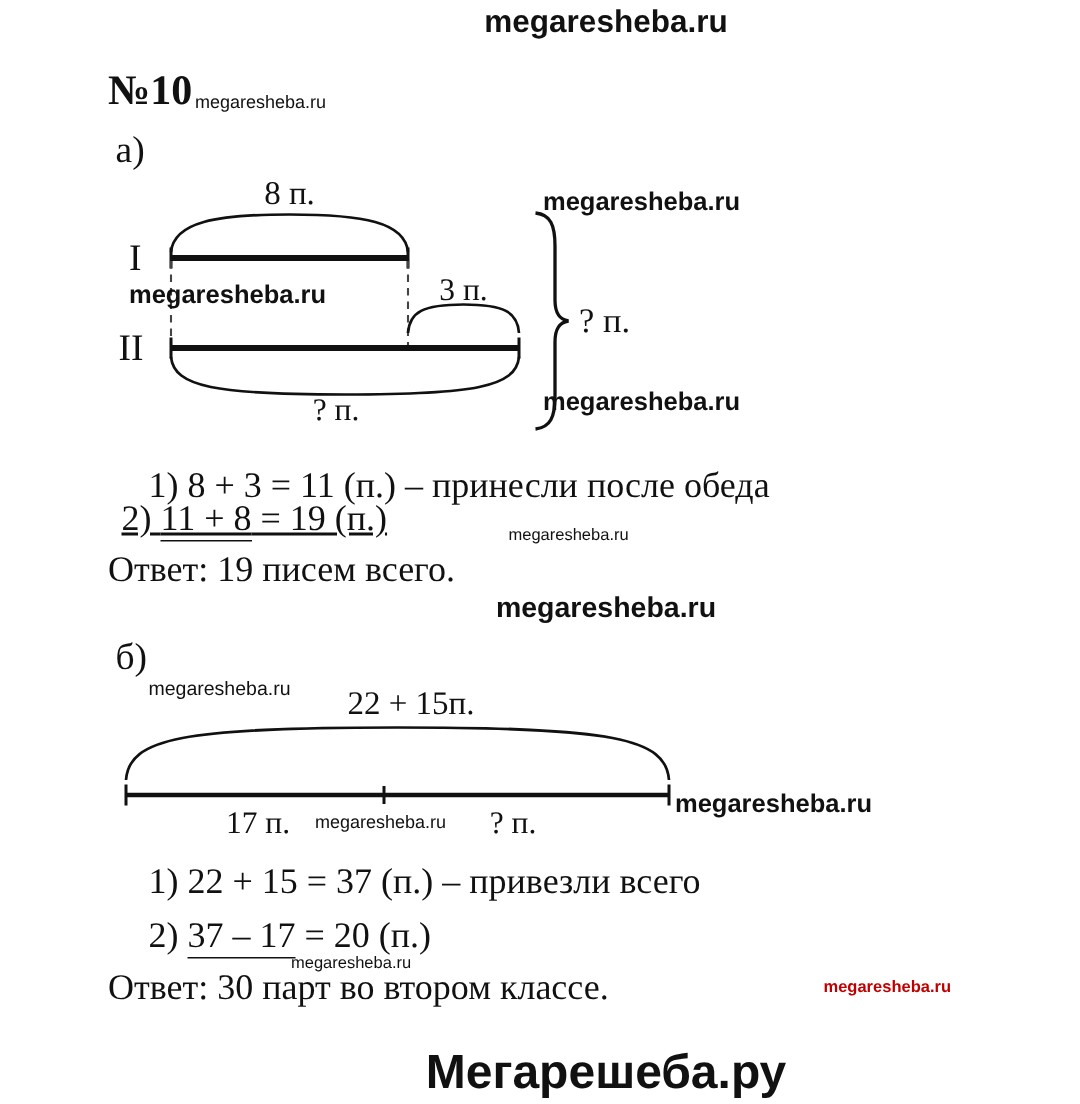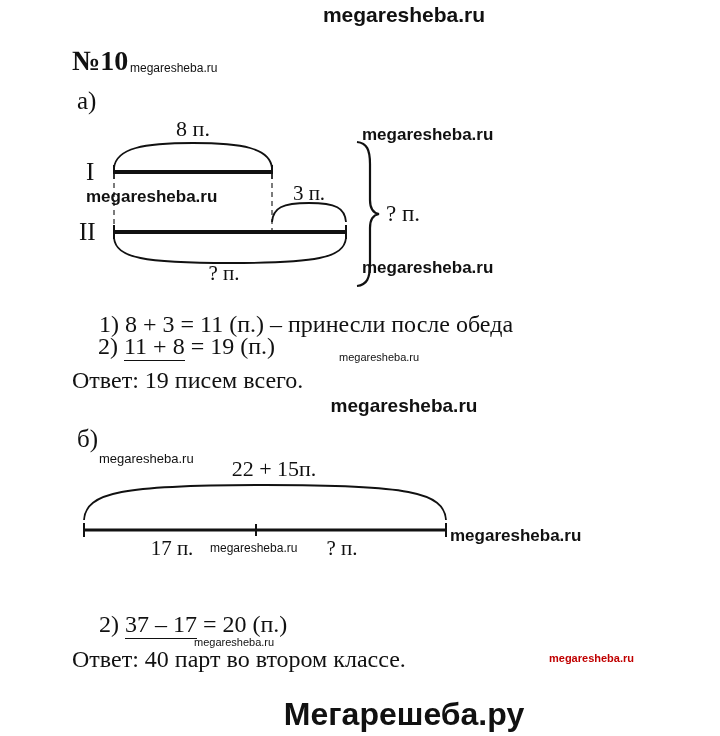--- a/index.html
+++ b/index.html
@@ -57,40 +57,41 @@
 
     <path class="brace" d="M 283 26 C 293 27, 296 34, 296 48 L 296 84 C 296 93, 299 97, 305 98 C 299 99, 296 103, 296 112 L 296 148 C 296 162, 293 169, 283 170"></path>
     <text x="312" y="105" font-size="23">? п.</text>
   </svg>
 
   <div class="abs wm" style="left:318px;top:126px;font-size:17px;">megaresheba.ru</div>
   <div class="abs wm" style="left:42px;top:188px;font-size:17px;">megaresheba.ru</div>
   <div class="abs wm" style="left:318px;top:259px;font-size:17px;">megaresheba.ru</div>
 
   <div class="abs math" style="left:55px;top:312px;">1) 8 + 3 = 11 (п.) – принесли после обеда</div>
-  <div class="abs math" style="left:54px;top:334px;"><span>2) </span><span class="ul">11 + 8</span><span> = 19 (п.)</span></div>
+  <div class="abs math" style="left:37px;top:334px;text-decoration:underline;"><span>2) </span><span class="ul">11 + 8</span><span> = 19 (п.)</span></div>
   <div class="abs wm-small" style="left:295px;top:352px;font-size:11px;">megaresheba.ru</div>
   <div class="abs math" style="left:28px;top:368px;font-family:Liberation Serif, serif;">Ответ: 19 писем всего.</div>
   <div class="abs center wm" style="top:396px;font-size:19px;">megaresheba.ru</div>
 
   <div class="abs" style="left:33px;top:426px;font-size:25px;">б)</div>
   <div class="abs wm-small" style="left:55px;top:452px;font-size:13px;">megaresheba.ru</div>
 
   <svg style="left:30px;top:456px;" width="450" height="112" viewBox="0 0 450 112">
     <text x="200" y="20" text-anchor="middle" font-size="22">22 + 15п.</text>
     <path class="arc" d="M 10 64 C 12 36, 48 29, 191 29 C 334 29, 370 36, 372 64"></path>
     <path class="seg" style="stroke-width:3;" d="M 10 74 L 372 74"></path>
     <path class="tick" d="M 10 67 L 10 81 M 372 67 L 372 81 M 182 68 L 182 80"></path>
     <text x="98" y="99" text-anchor="middle" font-size="21">17 п.</text>
     <text x="268" y="99" text-anchor="middle" font-size="21">? п.</text>
   </svg>
 
   <div class="abs wm-small" style="left:166px;top:542px;font-size:12px;">megaresheba.ru</div>
   <div class="abs wm" style="left:406px;top:527px;font-size:17px;">megaresheba.ru</div>
 
+  <div class="abs math" style="left:55px;top:576px;">1) 22 + 15 = 37 (п.) – привезли всего</div>
   <div class="abs math" style="left:55px;top:612px;text-align:right;"><span>2) </span><span class="ul">37 – 17</span><span> = 20 (п.)</span></div>
   <div class="abs wm-small" style="left:150px;top:637px;font-size:11px;">megaresheba.ru</div>
-  <div class="abs math" style="left:28px;top:647px;">Ответ: 40 парт во втором классе.</div>
+  <div class="abs math" style="left:28px;top:647px;">Ответ: 30 парт во втором классе.</div>
   <div class="abs wm-small wm-red" style="left:505px;top:653px;font-size:11px;font-weight:bold;">megaresheba.ru</div>
 
   <div class="abs center wm" style="top:698px;font-size:32px;font-family:'Liberation Sans',sans-serif;">Мегарешеба.ру</div>
 
 </div>
 
 </body></html>

